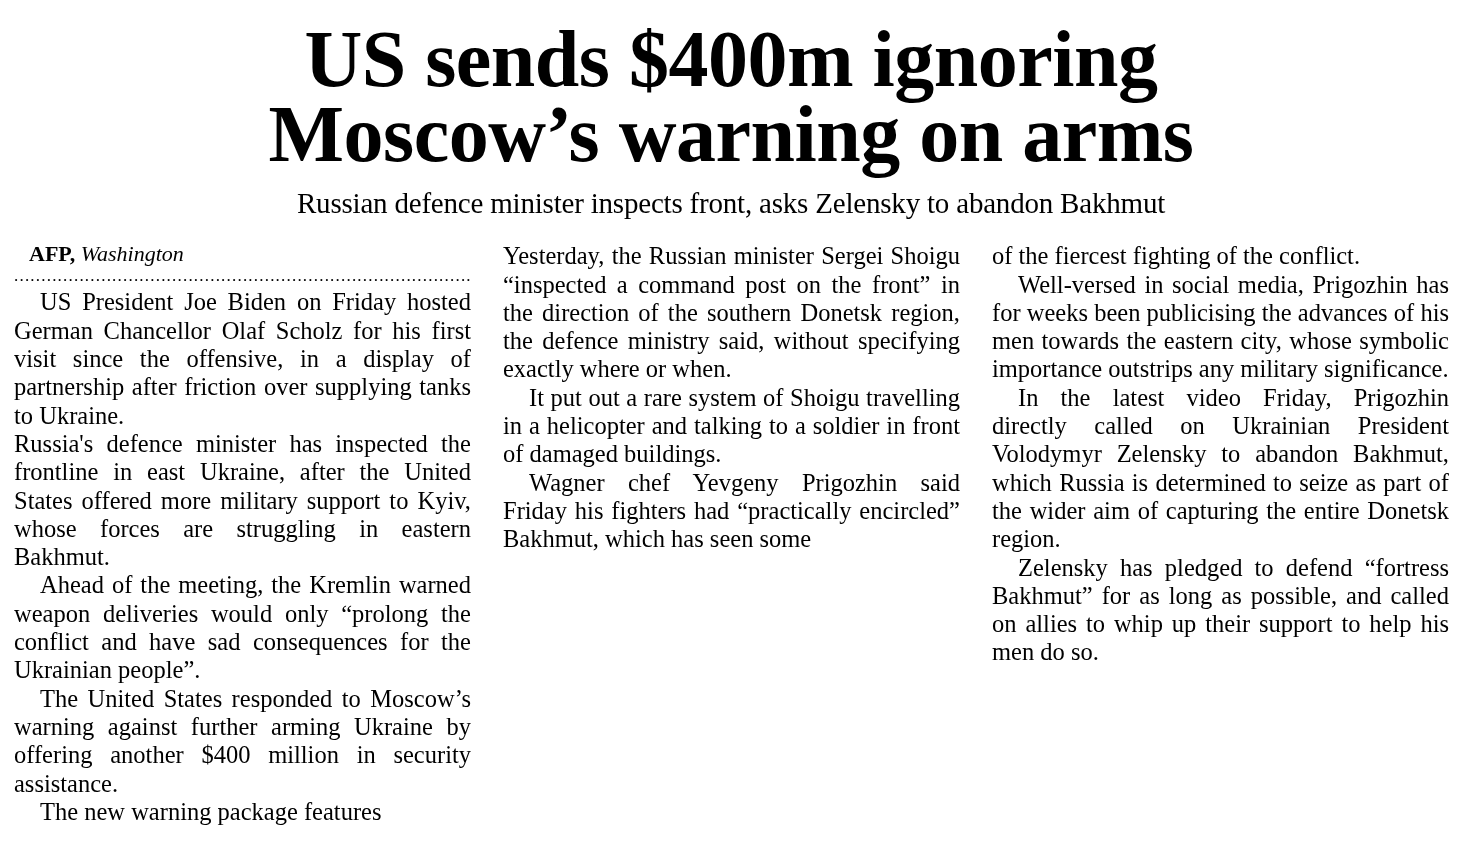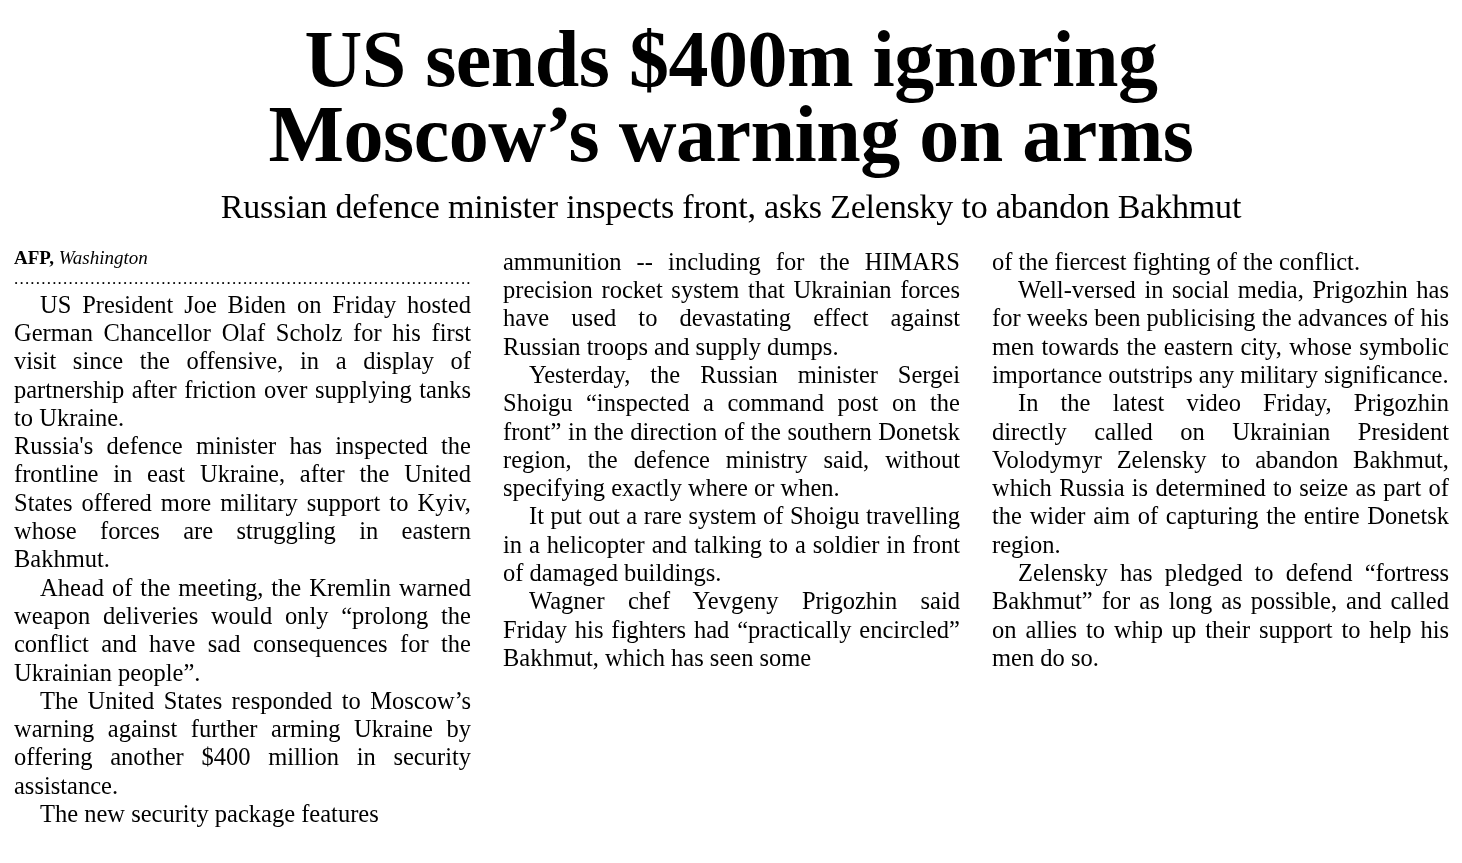--- a/index.html
+++ b/index.html
@@ -27,40 +27,40 @@
     font-size: 80px;
     line-height: 0.94;
     text-align: center;
     letter-spacing: -0.5px;
     margin: 8px 0 0 0;
     white-space: pre-line;
   }
   .subhead {
     font-family: "Liberation Serif", serif;
     font-weight: 400;
-    font-size: 34px;
+    font-size: 29px;
     line-height: 1.1;
     text-align: center;
     margin: 16px 0 0 0;
     letter-spacing: -0.2px;
   }
   .columns {
     display: flex;
     margin-top: 22px;
     gap: 32px;
     align-items: flex-start;
   }
   .col {
     width: 457px;
     flex: 0 0 457px;
   }
   .byline {
-    font-size: 19px;
+    font-size: 22px;
     line-height: 1.1;
-    margin: 0 0 2px 0;
+    margin: 0 0 2px 15px;
   }
   .byline .agency {
     font-weight: 700;
   }
   .byline .place {
     font-style: italic;
   }
   .dotrule {
     font-size: 17px;
     letter-spacing: 1.2px;
@@ -102,25 +102,24 @@
     <div class="col col-1">
       <div class="byline">
         <span class="agency">AFP,</span>
         <span class="place">Washington</span>
       </div>
       <div class="dotrule">......................................................................................................</div>
       <p class="body indent">US President Joe Biden on Friday hosted German Chancellor Olaf Scholz for his first visit since the offensive, in a display of partnership after friction over supplying tanks to Ukraine.</p>
       <p class="body">Russia's defence minister has inspected the frontline in east Ukraine, after the United States offered more military support to Kyiv, whose forces are struggling in eastern Bakhmut.</p>
       <p class="body indent">Ahead of the meeting, the Kremlin warned weapon deliveries would only “prolong the conflict and have sad consequences for the Ukrainian people”.</p>
       <p class="body indent">The United States responded to Moscow’s warning against further arming Ukraine by offering another $400 million in security assistance.</p>
-      <p class="body indent">The new security package features</p>
+      <p class="body indent">The new warning package features</p>
     </div>
 
     <div class="col col-2">
-      <p class="body">ammunition -- including for the HIMARS precision rocket system that Ukrainian forces have used to devastating effect against Russian troops and supply dumps.</p>
       <p class="body indent">Yesterday, the Russian minister Sergei Shoigu “inspected a command post on the front” in the direction of the southern Donetsk region, the defence ministry said, without specifying exactly where or when.</p>
       <p class="body indent">It put out a rare system of Shoigu travelling in a helicopter and talking to a soldier in front of damaged buildings.</p>
       <p class="body indent">Wagner chef Yevgeny Prigozhin said Friday his fighters had “practically encircled” Bakhmut, which has seen some</p>
     </div>
 
     <div class="col col-3">
       <p class="body">of the fiercest fighting of the conflict.</p>
       <p class="body indent">Well-versed in social media, Prigozhin has for weeks been publicising the advances of his men towards the eastern city, whose symbolic importance outstrips any military significance.</p>
       <p class="body indent">In the latest video Friday, Prigozhin directly called on Ukrainian President Volodymyr Zelensky to abandon Bakhmut, which Russia is determined to seize as part of the wider aim of capturing the entire Donetsk region.</p>
       <p class="body indent">Zelensky has pledged to defend “fortress Bakhmut” for as long as possible, and called on allies to whip up their support to help his men do so.</p>

